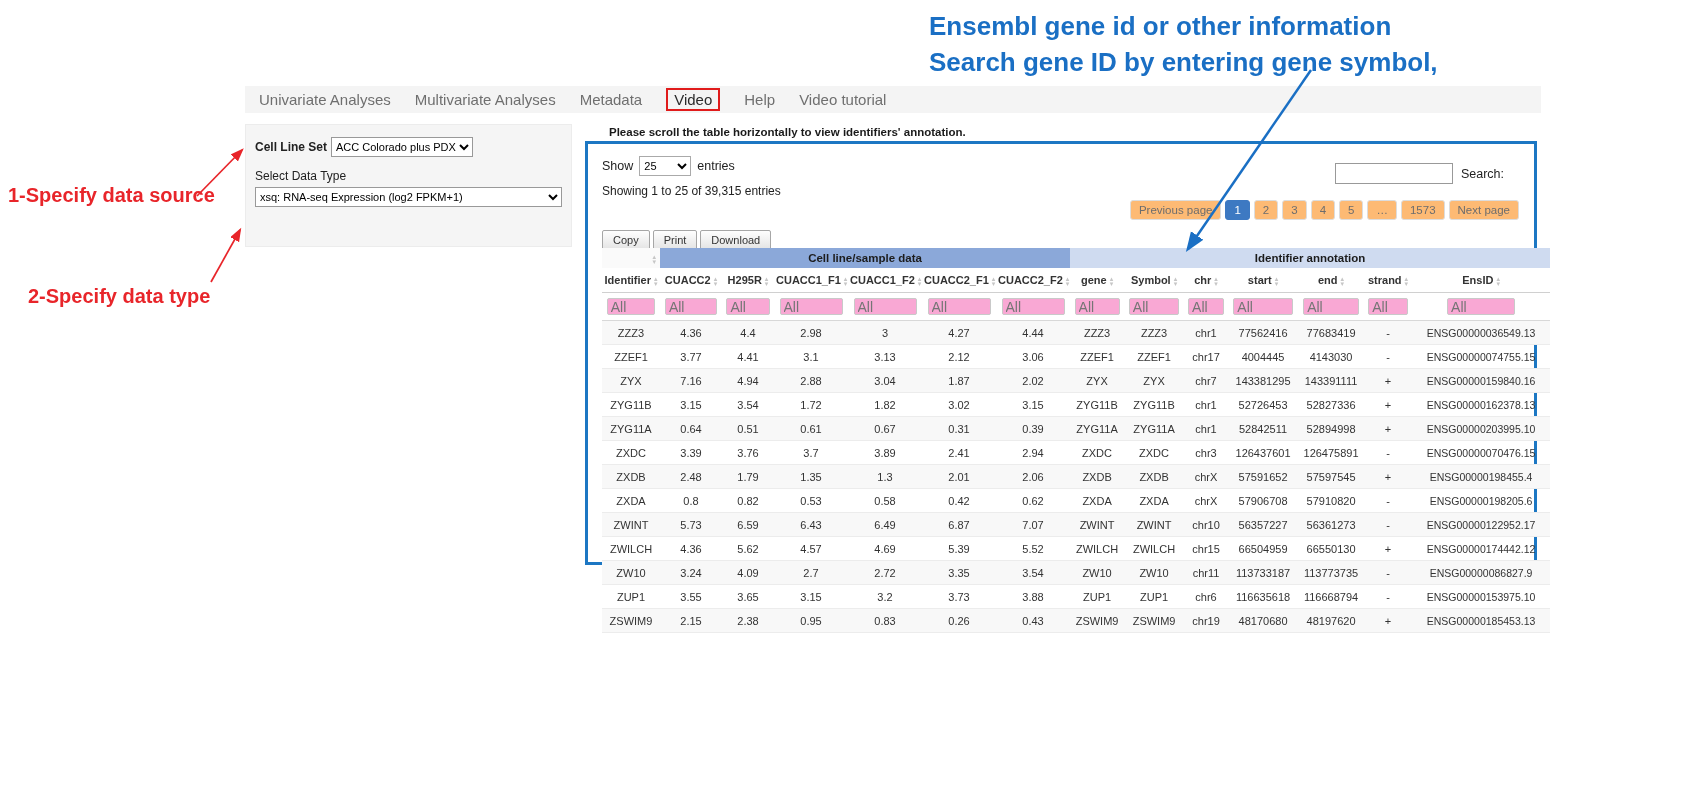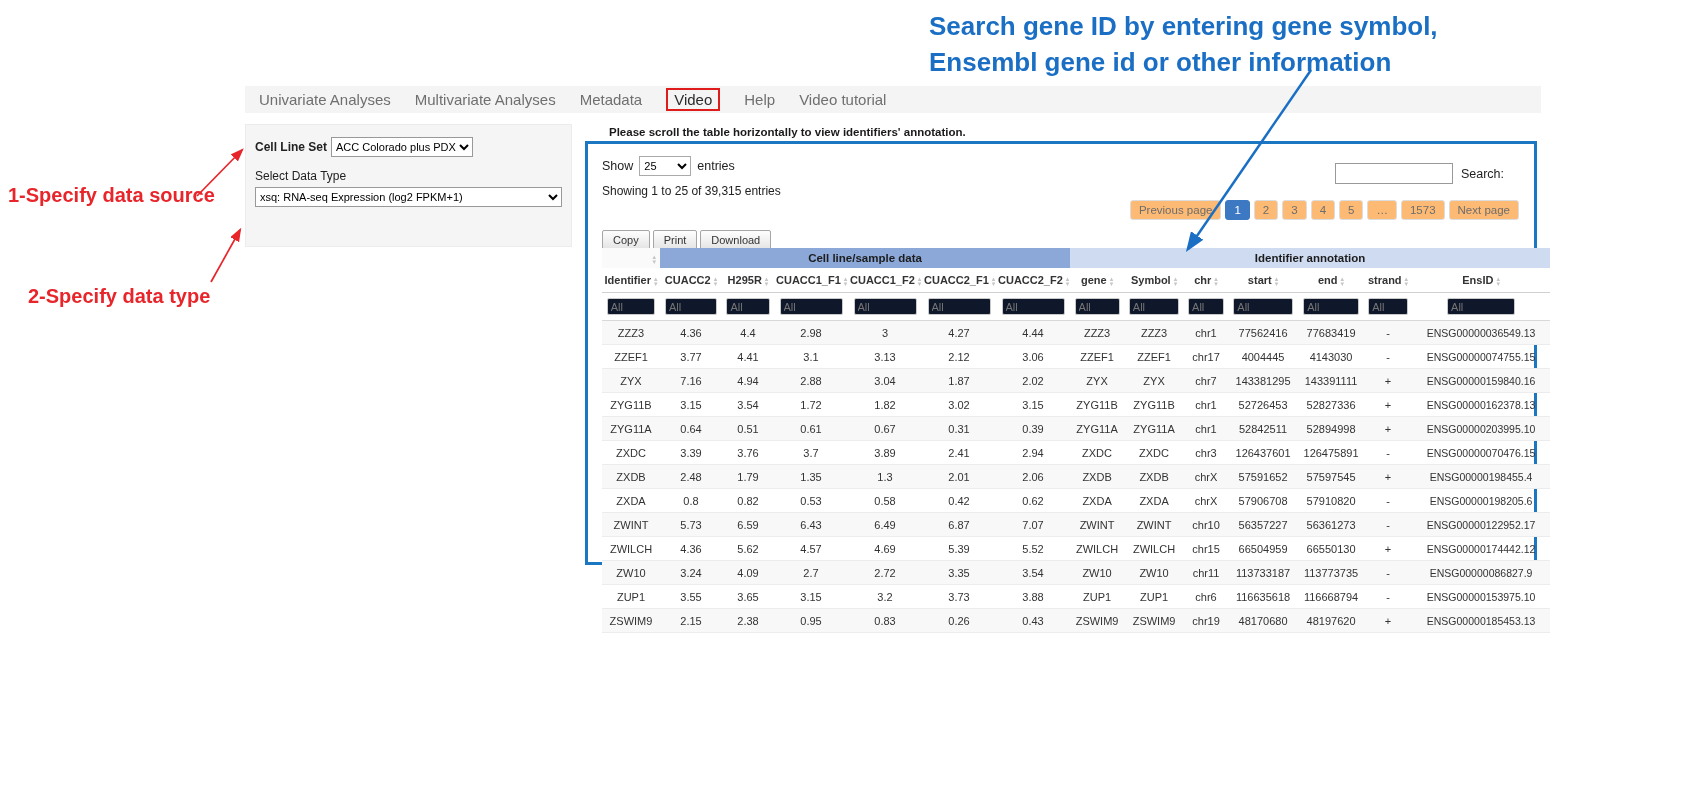--- a/index.html
+++ b/index.html
@@ -63,34 +63,34 @@
   .gh-corner{background:#fafafa;text-align:right;padding:3px 4px;}
   .gh-dark{background:var(--group-dark);font-size:11.5px;font-weight:bold;padding:4px 0;color:#1c1c1c;}
   .gh-light{background:var(--group-light);font-size:11.5px;font-weight:bold;padding:4px 13px;color:#1c1c1c;}
   .col-row th{font-weight:bold;padding:6px 2px;background:#fff;border-bottom:1px solid #d0d0d0;
     white-space:nowrap;overflow:hidden;cursor:pointer;}
   .sort{display:inline-flex;flex-direction:column;font-size:7px;line-height:5px;color:#c6c6c6;
     margin-left:3px;vertical-align:middle;}
   .sort i{font-style:normal;}
   .filter-row th{padding:5px 2px;border-bottom:1px solid #d8d8d8;background:#fff;}
   .filter-input{width:90%;max-width:68px;height:17px;border:1px solid #c9c9c9;border-radius:2px;
-    font-size:11px;padding:1px 3px;color:#666;background:#0f172a;}
+    font-size:14px;padding:1px 3px;color:#666;background:#f9a8d4;}
   .dtable tbody td{padding:4px 2px;height:24px;border-bottom:1px solid #ececec;
     white-space:nowrap;overflow:hidden;}
   .dtable tbody td:last-child{font-size:10.5px;}
   .dtable tbody tr.odd{background:#f8f8f8;}
 </style>
 </head>
 <body>
 
 <div class="page">
 
   <div class="blue-note">
+    <div>Ensembl gene id or other information</div>
     <div>Search gene ID by entering gene symbol,</div>
-    <div>Ensembl gene id or other information</div>
   </div>
   <div class="red-note rn1">1-Specify data source</div>
   <div class="red-note rn2">2-Specify data type</div>
 
   <nav class="navbar">
 
       <span class="nav-item">Univariate Analyses</span>
 
       <span class="nav-item">Multivariate Analyses</span>
 

